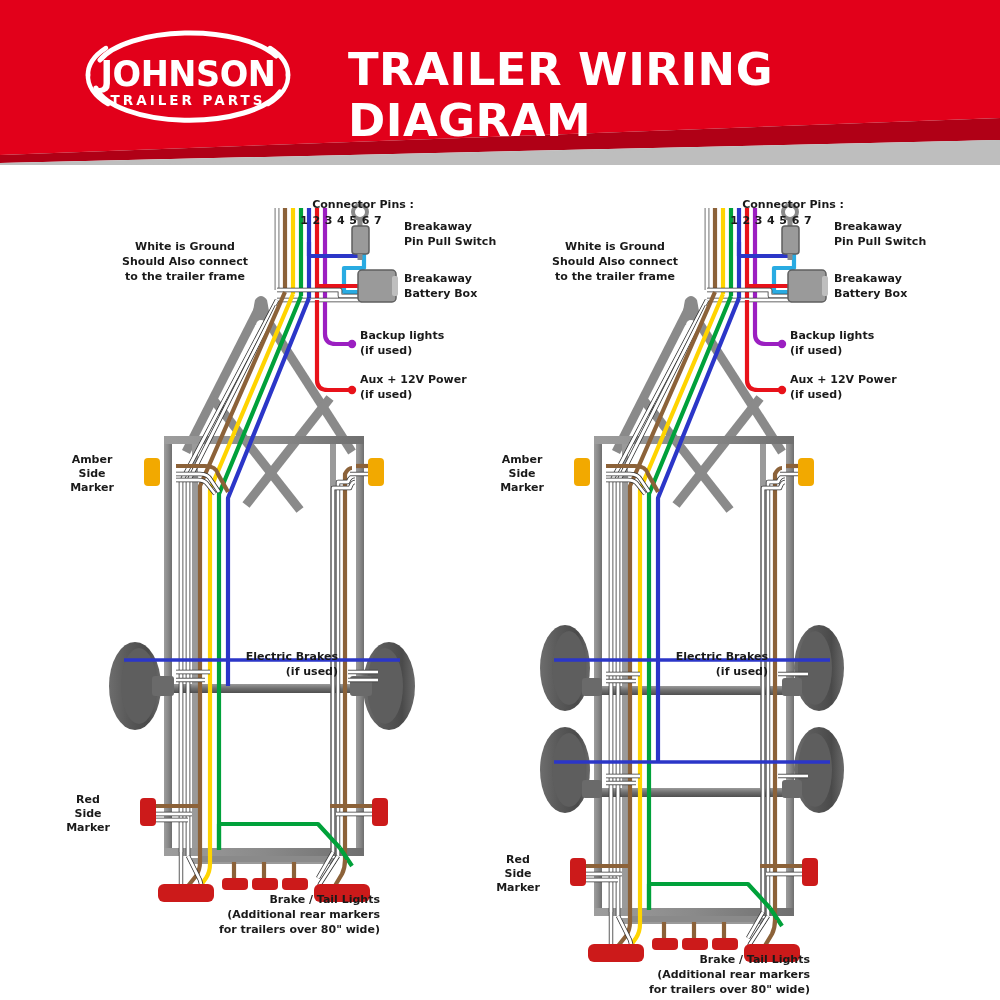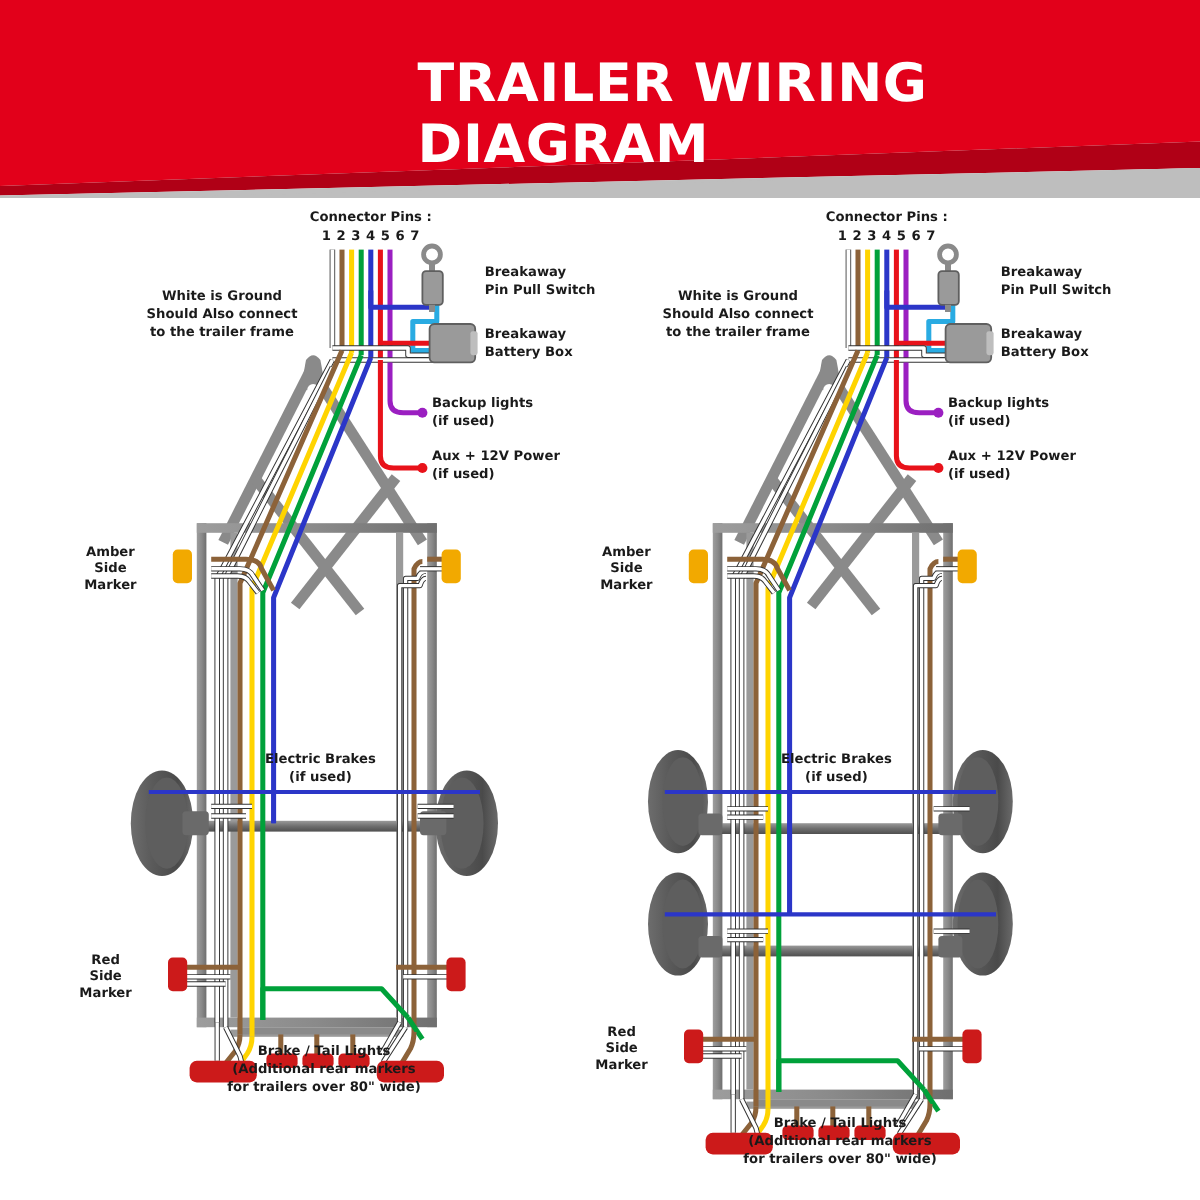--- a/index.html
+++ b/index.html
@@ -20,38 +20,54 @@
   .title{position:absolute;left:348px;top:44px;font-family:"DejaVu Sans",sans-serif;
       font-weight:bold;font-size:44px;color:#fff;letter-spacing:0.5px;
       transform:scaleX(1.02);transform-origin:left center;}
 
   
   .lbl{position:absolute;font-family:"DejaVu Sans",sans-serif;font-weight:bold;
       color:#1a1a1a;line-height:1.28;white-space:pre;}
   .t11{font-size:11px;}
   .pins{font-size:11px;letter-spacing:0.4px;}
   .ar{text-align:center;}
-  .ac{text-align:center;}
+  .ac{text-align:right;margin-top:24px;}
   .al{text-align:left;}
   svg.dgm{position:absolute;left:0;top:0;overflow:visible;}
 </style>
 </head>
 <body>
 
 <div id="stage">
 
   <div class="header">
     <svg width="1000" height="180" viewBox="0 0 1000 180">
       <rect x="0" y="0" width="1000" height="180" fill="#ffffff"></rect>
       <polygon points="0,0 1000,0 1000,118 0,155" fill="#E2001A"></polygon>
       <polygon points="0,155 1000,118 1000,140 0,163" fill="#B00016"></polygon>
       <polygon points="0,163 1000,140 1000,165 0,165" fill="#BEBEBE"></polygon>
       <polygon points="120,165 1000,140 1000,165 120,165" fill="#BEBEBE"></polygon>
     </svg>
 
+    <div class="logo">
+      <svg width="260" height="96" viewBox="0 0 260 96">
+        <g fill="none" stroke="#ffffff" stroke-width="5" stroke-linecap="round">
+          <path d="M42,30 A95,40 0 0,1 218,26"></path>
+          <path d="M38,58 A95,40 0 0,0 222,62"></path>
+        </g>
+        <g fill="none" stroke="#ffffff" stroke-width="4.5" stroke-linecap="round">
+          <path d="M30,44 A70,40 0 0,0 50,74"></path>
+          <path d="M230,44 A70,40 0 0,1 210,74"></path>
+          <path d="M30,46 A70,40 0 0,1 48,18"></path>
+          <path d="M230,46 A70,40 0 0,0 212,18"></path>
+        </g>
+      </svg>
+      <div class="logo-word">JOHNSON</div>
+      <div class="logo-sub">TRAILER PARTS</div>
+    </div>
 
     <div class="title">TRAILER WIRING DIAGRAM</div>
   </div>
 
   <svg class="dgm" width="1000" height="1000" viewBox="0 0 1000 1000">
     <defs>
       <linearGradient id="tireG" x1="0" y1="0" x2="1" y2="0">
         <stop offset="0" stop-color="#6d6d6d"></stop>
           <stop offset="0.35" stop-color="#5a5a5a"></stop>
         <stop offset="0.75" stop-color="#4a4a4a"></stop>

